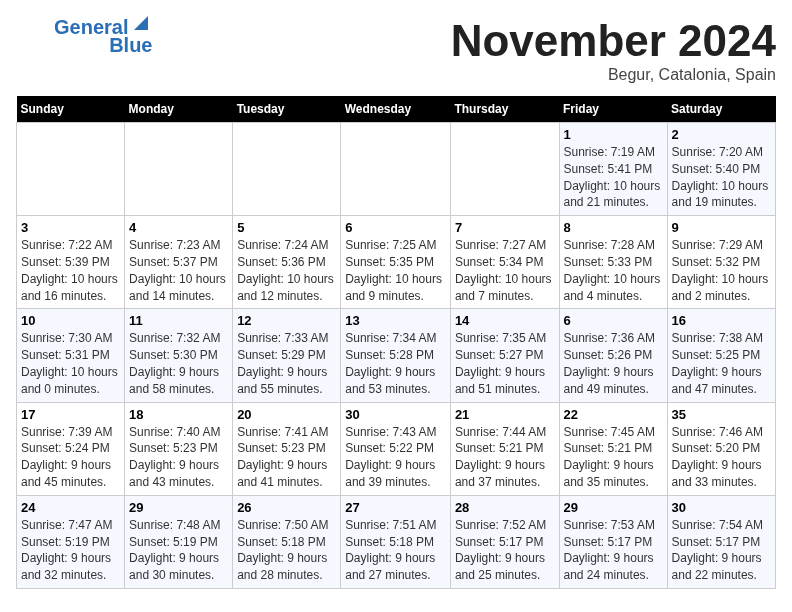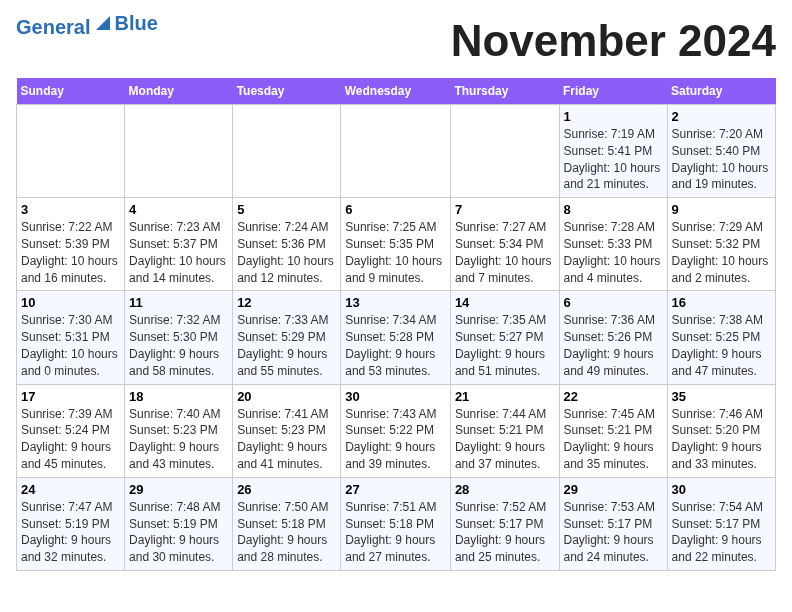--- a/index.html
+++ b/index.html
@@ -24,42 +24,43 @@
       font-size: 20px;
       font-weight: bold;
       color: #333;
       line-height: 1.1;
     }
     .logo-text span {
       color: #2a6eb5;
     }
     .logo-wrapper {
       display: flex;
-      flex-direction: row;
+      flex-direction: column;
+      margin-left: 38px;
     }
     .title-block {
       text-align: right;
     }
     .title-block h1 {
       font-size: 44px;
       font-weight: bold;
       color: #222;
     }
     .title-block h2 {
       font-size: 16px;
       font-weight: normal;
       color: #444;
     }
     table {
       width: 100%;
       border-collapse: collapse;
       font-size: 11px;
     }
     thead tr th {
-      background-color: #8b5cf6;
+      background-color: #000000;
       color: #fff;
       padding: 6px 4px;
       text-align: left;
       font-size: 12px;
       font-weight: bold;
     }
     tbody tr td {
       border: 1px solid #ccc;
       padding: 4px 4px;
       vertical-align: top;
@@ -100,20 +101,21 @@
         </span>
         <svg width="22" height="22" viewBox="0 0 22 22" style="margin-left:2px; margin-top:-8px;">
           <polygon points="4,18 18,18 18,4" fill="#2a6eb5"></polygon>
         </svg>
       </div>
       <span class="logo-text" style="color:#2a6eb5; margin-top:-4px;text-align:right;">Blue</span>
     </div>
   </div>
   <div class="title-block">
     <h1>November 2024</h1>
+    <h2>Begur, Catalonia, Spain</h2>
   </div>
 </div>
 
 <table>
   <thead>
     <tr>
     <th>Sunday</th>
         <th>Monday</th>
         <th>Tuesday</th>
         <th>Wednesday</th>

